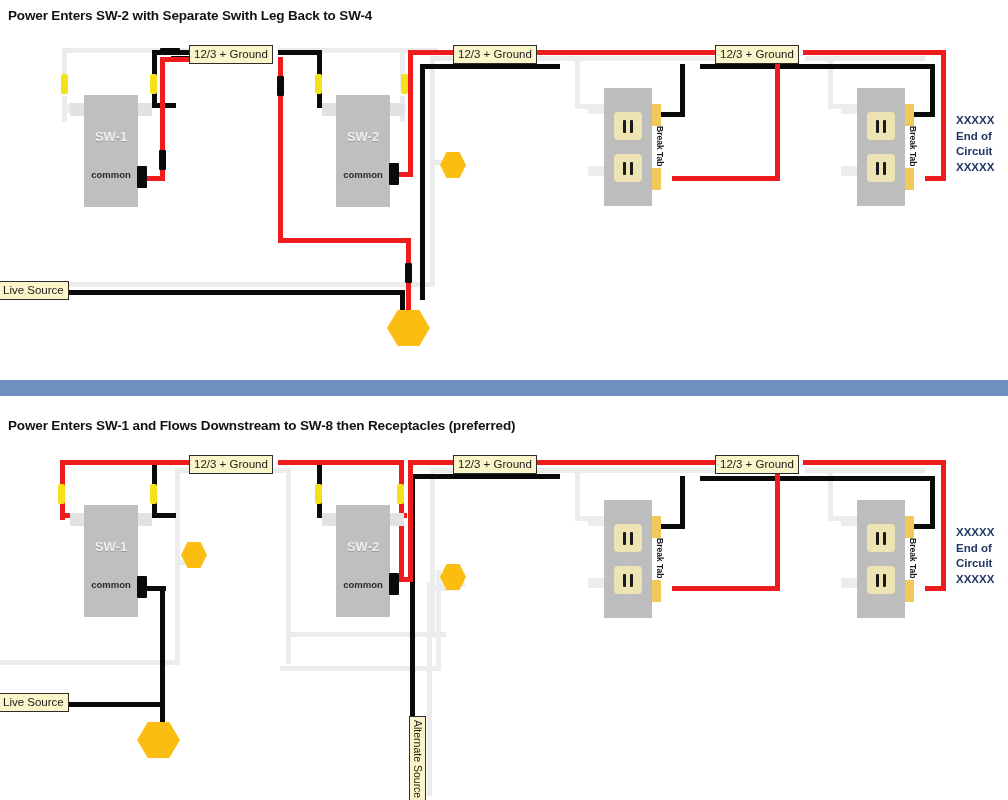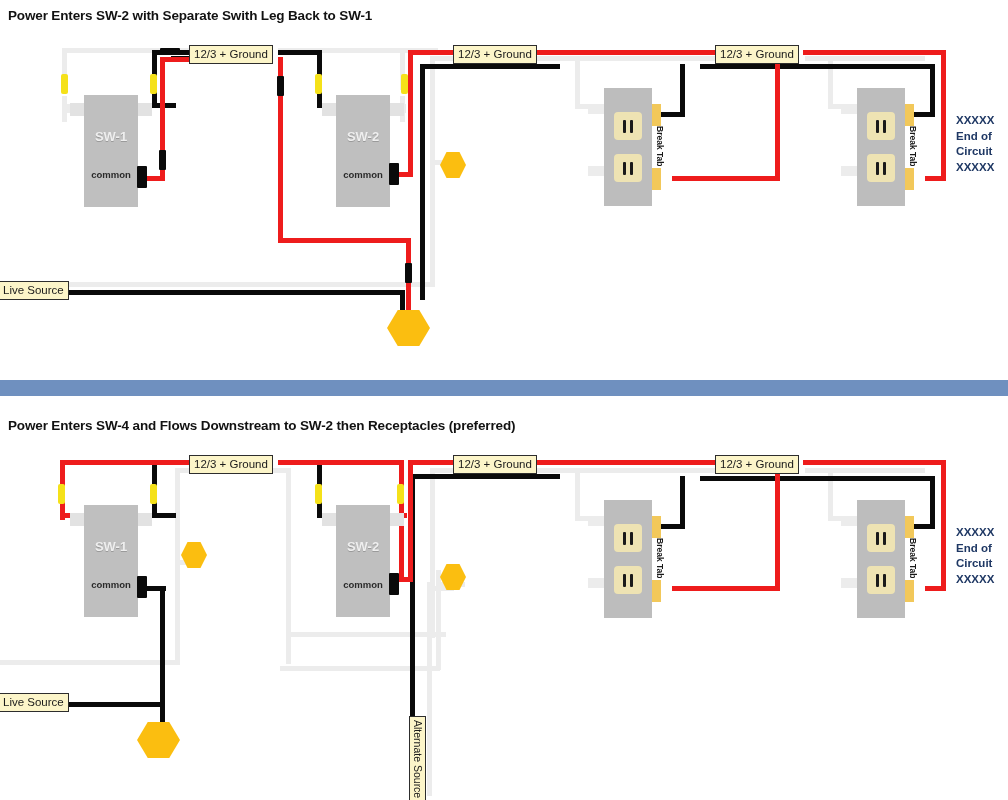--- a/index.html
+++ b/index.html
@@ -54,21 +54,21 @@
             font-size:10.5px;line-height:13px;padding:3px 1px;}
 
   .eoc{position:absolute;color:#1f3864;font-weight:bold;font-size:11.5px;
        line-height:15.5px;white-space:nowrap;}
 </style>
 </head>
 <body>
 
 <div class="diagram" id="diagram-1">
 
-  <div class="title" style="left:8px;top:8px;">Power Enters SW-2 with Separate Swith Leg Back to SW-1</div>
+  <div class="title" style="left:8px;top:8px;">Power Enters SW-2 with Separate Swith Leg Back to SW-4</div>
 
   <div class="w gnd" style="left:62px;top:48px;width:140px;height:5px;"></div>
   <div class="w gnd" style="left:62px;top:48px;width:5px;height:42px;"></div>
   <div class="w gnd" style="left:62px;top:96px;width:5px;height:26px;"></div>
   <div class="w gnd" style="left:62px;top:104px;width:30px;height:9px;"></div>
   <div class="w gnd" style="left:278px;top:48px;width:160px;height:5px;"></div>
   <div class="w gnd" style="left:400px;top:48px;width:5px;height:42px;"></div>
   <div class="w gnd" style="left:400px;top:96px;width:5px;height:26px;"></div>
   <div class="w gnd" style="left:374px;top:104px;width:32px;height:9px;"></div>
   <div class="w gnd" style="left:430px;top:56px;width:5px;height:230px;"></div>
@@ -189,21 +189,21 @@
     <div>End of</div>
     <div>Circuit</div>
     <div>XXXXX</div>
   </div>
 </div>
 
 <div class="divider"></div>
 
 <div class="diagram" id="diagram-2">
 
-  <div class="title" style="left:8px;top:18px;">Power Enters SW-4 and Flows Downstream to SW-2 then Receptacles (preferred)</div>
+  <div class="title" style="left:8px;top:18px;">Power Enters SW-1 and Flows Downstream to SW-8 then Receptacles (preferred)</div>
 
   <div class="w gnd" style="left:175px;top:68px;width:5px;height:196px;"></div>
   <div class="w gnd" style="left:175px;top:68px;width:116px;height:5px;"></div>
   <div class="w gnd" style="left:286px;top:68px;width:5px;height:196px;"></div>
   <div class="w gnd" style="left:0px;top:260px;width:180px;height:5px;"></div>
   <div class="w gnd" style="left:175px;top:160px;width:24px;height:5px;"></div>
   <div class="w gnd" style="left:286px;top:232px;width:160px;height:5px;"></div>
   <div class="w gnd" style="left:430px;top:68px;width:5px;height:170px;"></div>
   <div class="w gnd" style="left:430px;top:68px;width:120px;height:5px;"></div>
   <div class="w gnd" style="left:430px;top:186px;width:24px;height:5px;"></div>

